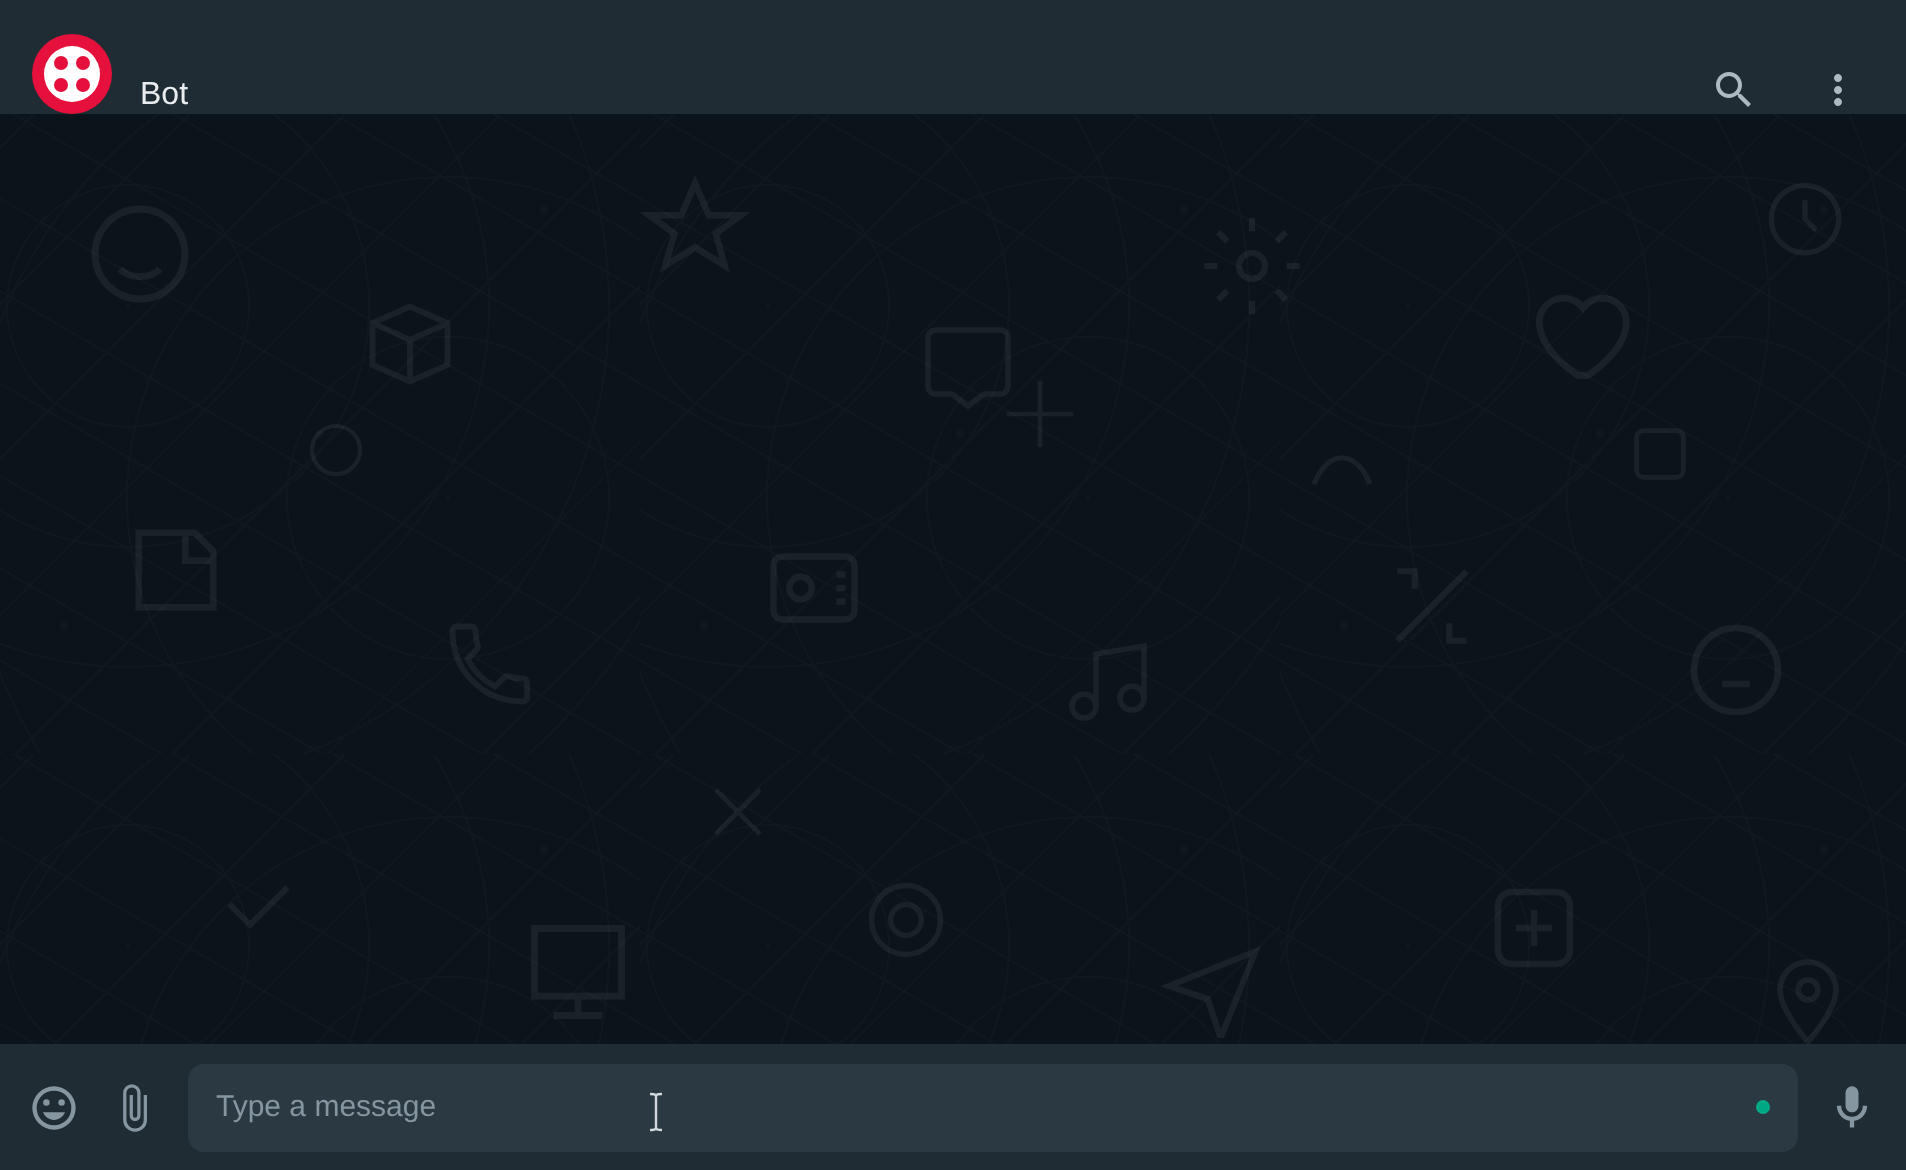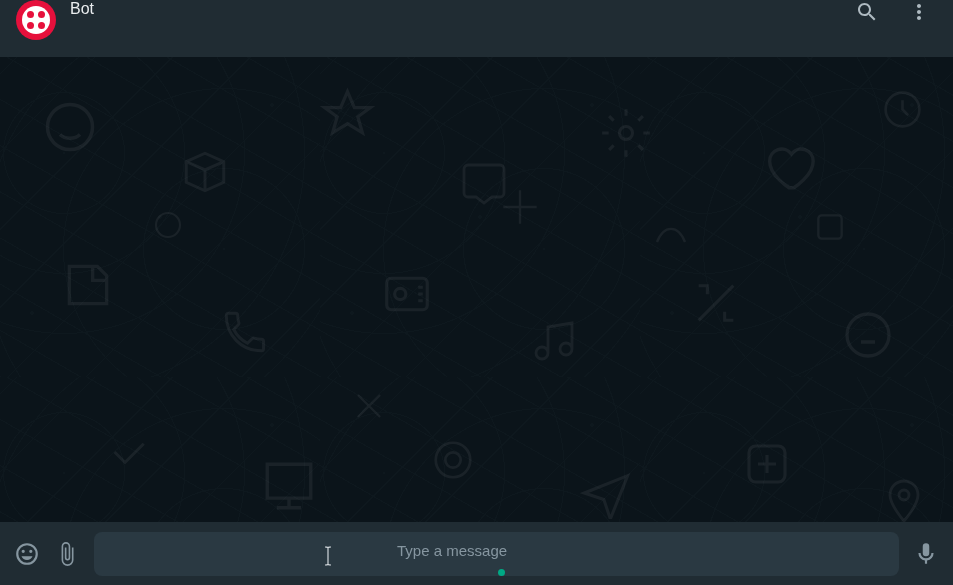--- a/index.html
+++ b/index.html
@@ -4,21 +4,21 @@
 <style>
   * { box-sizing: border-box; margin: 0; padding: 0; }
   html, body { width: 953px; height: 585px; overflow: hidden; font-family: -apple-system, "Segoe UI", Helvetica, Arial, sans-serif; }
   body { background: #111b21; display: flex; flex-direction: column; }
 
   
   .header {
     height: 57px;
     background: #202c33;
     display: flex;
-    align-items: flex-start;
+    align-items: flex-end;
     padding: 0 16px;
     gap: 14px;
     flex-shrink: 0;
   }
   .avatar {
     width: 40px; height: 40px;
     border-radius: 50%;
     background: #e6103c;
     display: flex; align-items: center; justify-content: center;
     flex-shrink: 0;
@@ -87,21 +87,20 @@
   .footer .icon-btn svg { width: 26px; height: 26px; }
   .input-wrap {
     flex-grow: 1;
     background: #2a3942;
     border-radius: 8px;
     height: 44px;
     display: flex;
     align-items: center;
     padding: 0 14px;
     position: relative;
-    flex-direction: column;
   }
   .msg-input {
     flex-grow: 1;
     background: transparent;
     border: none;
     outline: none;
     color: #d1d7db;
     font-size: 15px;
   }
   .msg-input::placeholder { color: #8696a0; }

